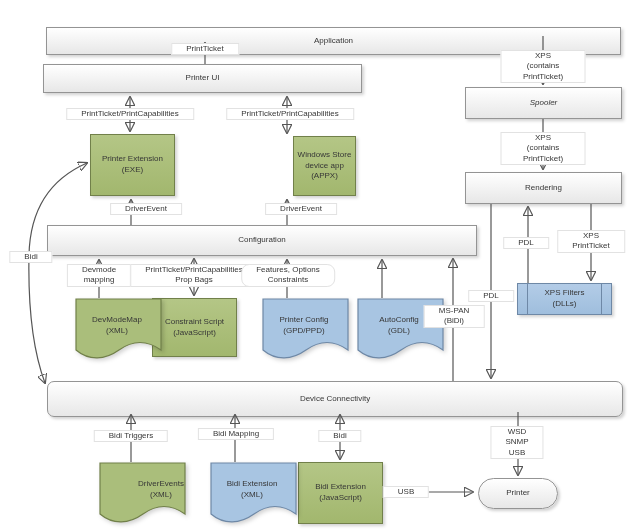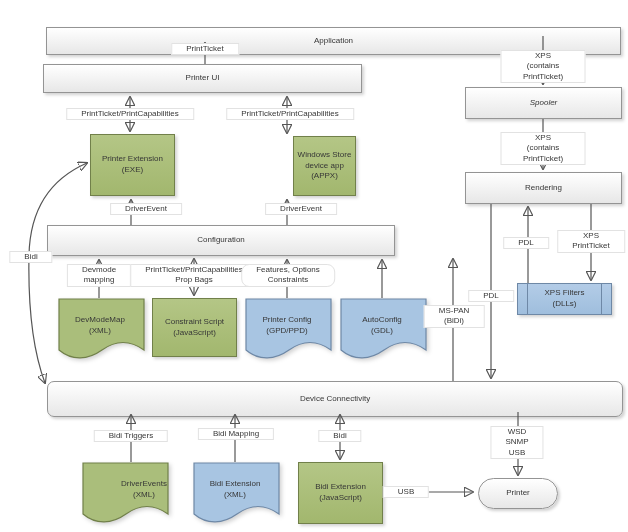--- a/index.html
+++ b/index.html
@@ -20,21 +20,21 @@
     background:linear-gradient(#b4c686,#a2b76e);
     border:1px solid var(--green-border);
   }
   .bluebox{
     background:linear-gradient(#b3cce7,#9fbedd);
     border:1px solid var(--blue-border);
   }
   .stadium{border-radius:16px;}
   .innerline{position:absolute;top:0;bottom:0;width:1px;background:var(--blue-border);}
   .doc{position:absolute;width:84px;height:70px;z-index:1;
-       filter:drop-shadow(2px 2px 2px rgba(0,0,0,0.18));}
+       filter:drop-shadow(2px 2px 2px rgba(0,0,0,0.18));margin-left:17px;}
   .doc svg{position:absolute;left:0;top:0;}
   .doc .doc-label{
     position:absolute;left:0;top:0;width:100%;height:54px;
     display:flex;align-items:center;justify-content:center;
     font-size:8px;text-align:center;white-space:pre-line;line-height:1.4;
   }
   .lbl{
     position:absolute;transform:translateX(-50%);
     background:#ffffff;border:1px solid #e2e2e2;
     font-size:8px;line-height:1.3;text-align:center;
@@ -49,21 +49,21 @@
 <div id="canvas">
 
   <div class="box" style="left:46px;top:7px;width:575px;height:28px;margin-top:20px;">Application</div>
 
   <div class="box" style="left:43px;top:64px;width:319px;height:29px;">Printer UI</div>
 
   <div class="box" style="left:465px;top:87px;width:157px;height:32px;font-style:italic;">Spooler</div>
 
   <div class="box" style="left:465px;top:172px;width:157px;height:32px;">Rendering</div>
 
-  <div class="box" style="left:47px;top:225px;width:348px;height:31px;">Configuration</div>
+  <div class="box" style="left:47px;top:225px;width:430px;height:31px;">Configuration</div>
 
   <div class="box" style="left:47px;top:381px;width:576px;height:36px;border-radius:7px;">Device Connectivity</div>
 
   <div class="box green" style="left:90px;top:134px;width:85px;height:62px;">Printer Extension
 (EXE)</div>
 
   <div class="box green" style="left:245px;top:136px;width:63px;height:60px;margin-left:48px;">Windows Store
 device app
 (APPX)</div>
 

